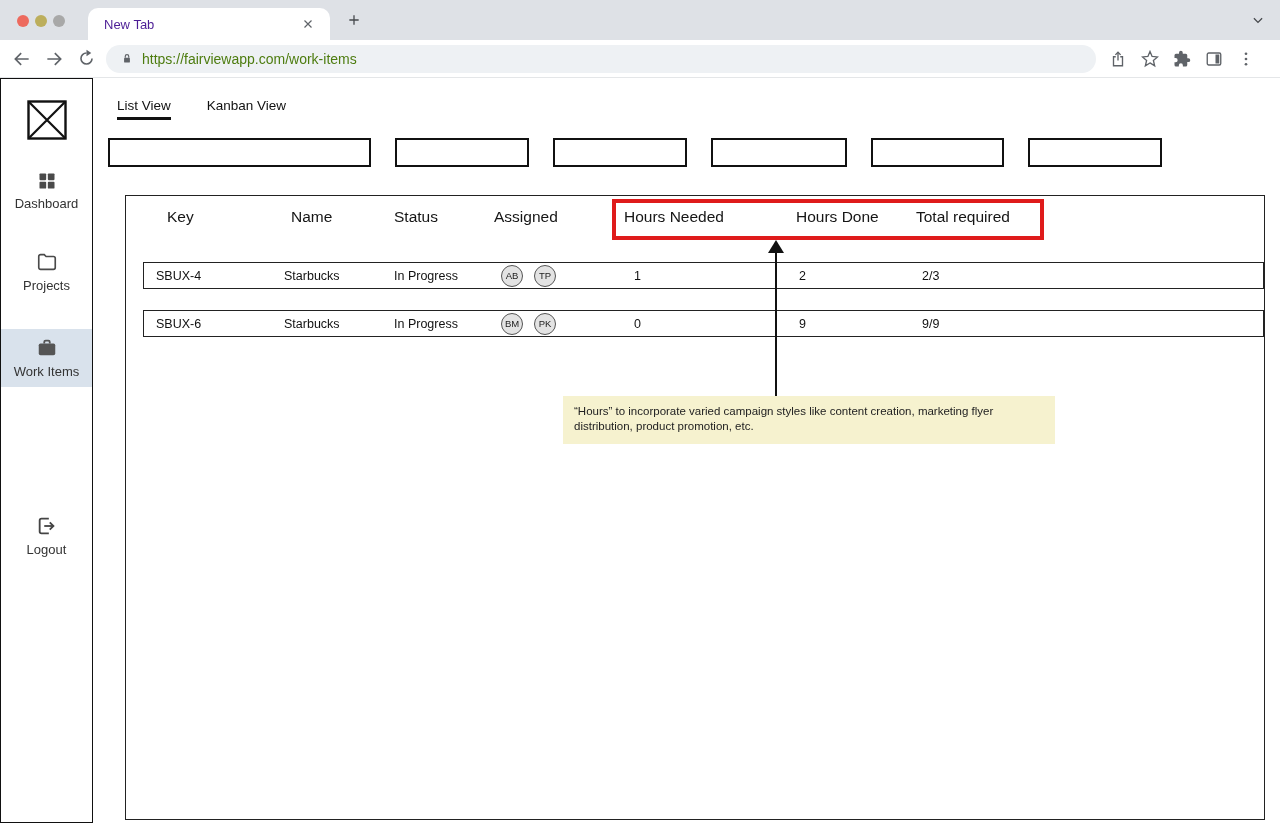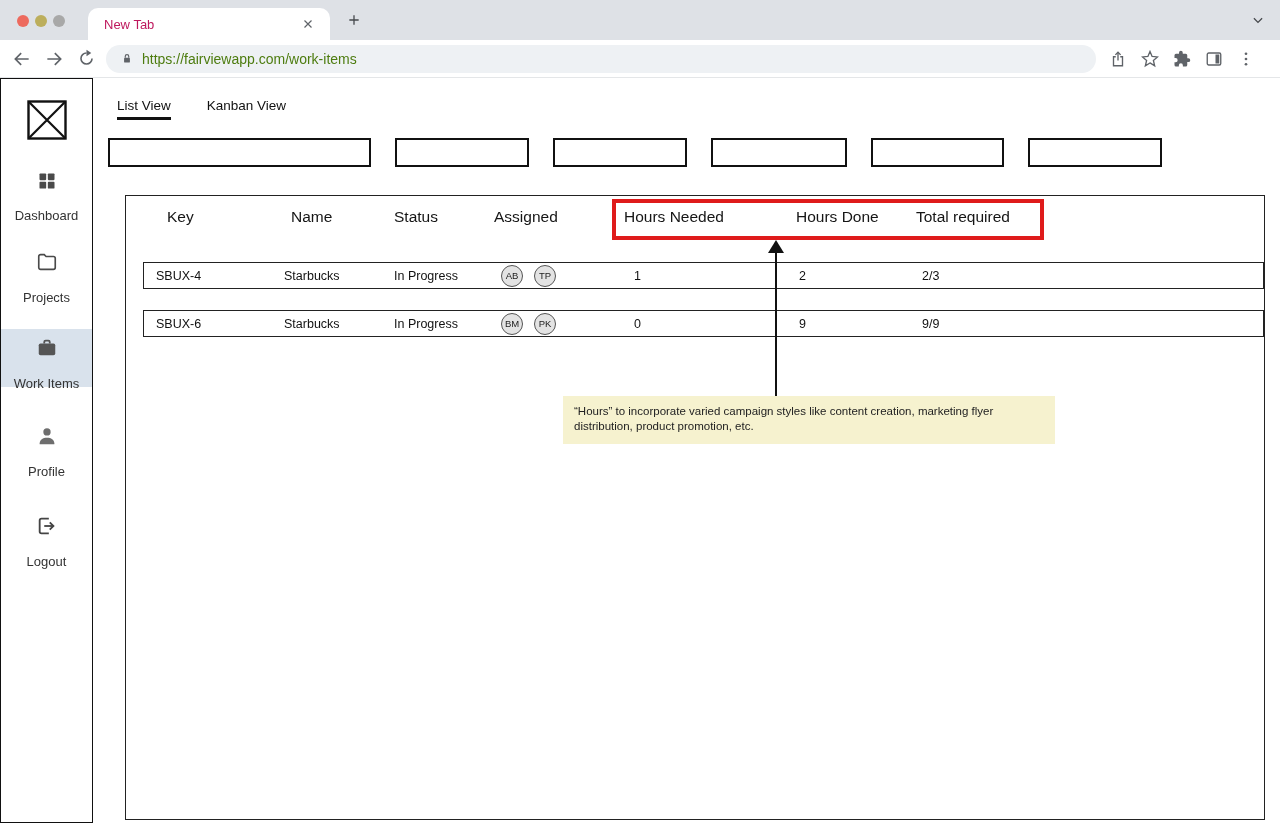--- a/index.html
+++ b/index.html
@@ -7,37 +7,37 @@
   body { font-family:"Liberation Sans","DejaVu Sans",sans-serif; background:#fff; color:#111; overflow:hidden; }
   .page { position:relative; width:1280px; height:832px; }
 
   
   .tabstrip { position:absolute; left:0; top:0; width:1280px; height:40px; background:#dee1e6; }
   .traffic { position:absolute; top:15px; width:12px; height:12px; border-radius:50%; }
   .tl-close { left:17px; background:#ed6a5e; }
   .tl-min   { left:35px; background:#bcae5c; }
   .tl-max   { left:53px; background:#a8a8a8; }
   .tab { position:absolute; left:88px; top:8px; width:242px; height:32px; background:#fff; border-radius:10px 10px 0 0; display:flex; align-items:center; padding:0 10px 0 16px; }
-  .tab-title { font-size:13px; color:#be185d; flex:1; white-space:nowrap; overflow:hidden; }
+  .tab-title { font-size:13px; color:#4c1d95; flex:1; white-space:nowrap; overflow:hidden; }
   .icon-btn { display:inline-flex; align-items:center; justify-content:center; width:24px; height:24px; border-radius:50%; cursor:pointer; }
   .newtab-btn { position:absolute; left:342px; top:8px; }
   .tabsearch-btn { position:absolute; right:10px; top:8px; }
 
   .toolbar { position:absolute; left:0; top:40px; width:1280px; height:38px; background:#fff; border-bottom:1px solid #e4e6e8; display:flex; align-items:center; }
   .nav-icons { display:flex; align-items:center; gap:8px; padding-left:10px; }
   .omnibox { position:relative; margin-left:8px; width:990px; height:28px; background:#eef1f4; border-radius:14px; display:flex; align-items:center; padding:0 14px; gap:8px; }
   .url-text { font-size:14px; color:#4d7c0f; }
   .toolbar-right { display:flex; align-items:center; gap:8px; margin-left:10px; }
 
   
   .content { position:absolute; left:0; top:78px; width:1280px; height:754px; background:#fff; }
   .sidebar { position:absolute; left:0; top:0; width:93px; height:745px; background:#fff; border:1px solid #111; }
   .logo-box { position:absolute; left:26px; top:21px; }
   .side-item { position:absolute; left:0; width:100%; text-align:center; padding-top:8px; cursor:pointer; }
-  .side-item .lbl { display:block; font-size:13px; color:#333; margin-top:17px; }
+  .side-item .lbl { display:block; font-size:13px; color:#333; margin-top:5px; }
   .si-dashboard { top:84px; height:52px; }
   .si-projects  { top:164px; height:56px; }
   .si-workitems { top:250px; height:58px; background:#d9e2ec; }
   .si-profile   { top:338px; height:58px; }
   .si-logout    { top:428px; height:58px; }
 
   .main { position:absolute; left:93px; top:0; width:1187px; height:754px; }
   .view-tabs { position:absolute; left:24px; top:20px; display:flex; gap:36px; }
   .view-tab { font-size:13.5px; color:#111; cursor:pointer; padding-bottom:4px; }
   .view-tab.active { border-bottom:3px solid #111; }
@@ -191,29 +191,20 @@
       <div class="side-item si-workitems">
         <span>
           <svg width="22" height="22" viewBox="0 0 24 24" style="margin:0 auto;">
               <rect x="3" y="7" width="18" height="13" rx="2" fill="#555"></rect>
               <path d="M9 7V5.5A1.5 1.5 0 0 1 10.5 4h3A1.5 1.5 0 0 1 15 5.5V7" fill="none" stroke="#555" stroke-width="2"></path>
             </svg>
         </span>
         <span class="lbl">Work Items</span>
       </div>
 
-      <div class="side-item si-profile">
-        <span>
-          <svg width="22" height="22" viewBox="0 0 24 24" style="margin:0 auto;" fill="#6e6e6e">
-              <circle cx="12" cy="7.5" r="4"></circle>
-              <path d="M4 20c0-4 3.6-6.2 8-6.2s8 2.2 8 6.2v1H4z"></path>
-            </svg>
-        </span>
-        <span class="lbl">Profile</span>
-      </div>
 
       <div class="side-item si-logout">
         <span>
           <svg width="22" height="22" viewBox="0 0 24 24" style="margin:0 auto;" fill="none" stroke="#444" stroke-width="2">
               <path d="M14 4H6a2 2 0 0 0-2 2v12a2 2 0 0 0 2 2h8"></path>
               <path d="M15 8l4 4-4 4"></path>
               <path d="M19 12H9"></path>
             </svg>
         </span>
         <span class="lbl">Logout</span>

